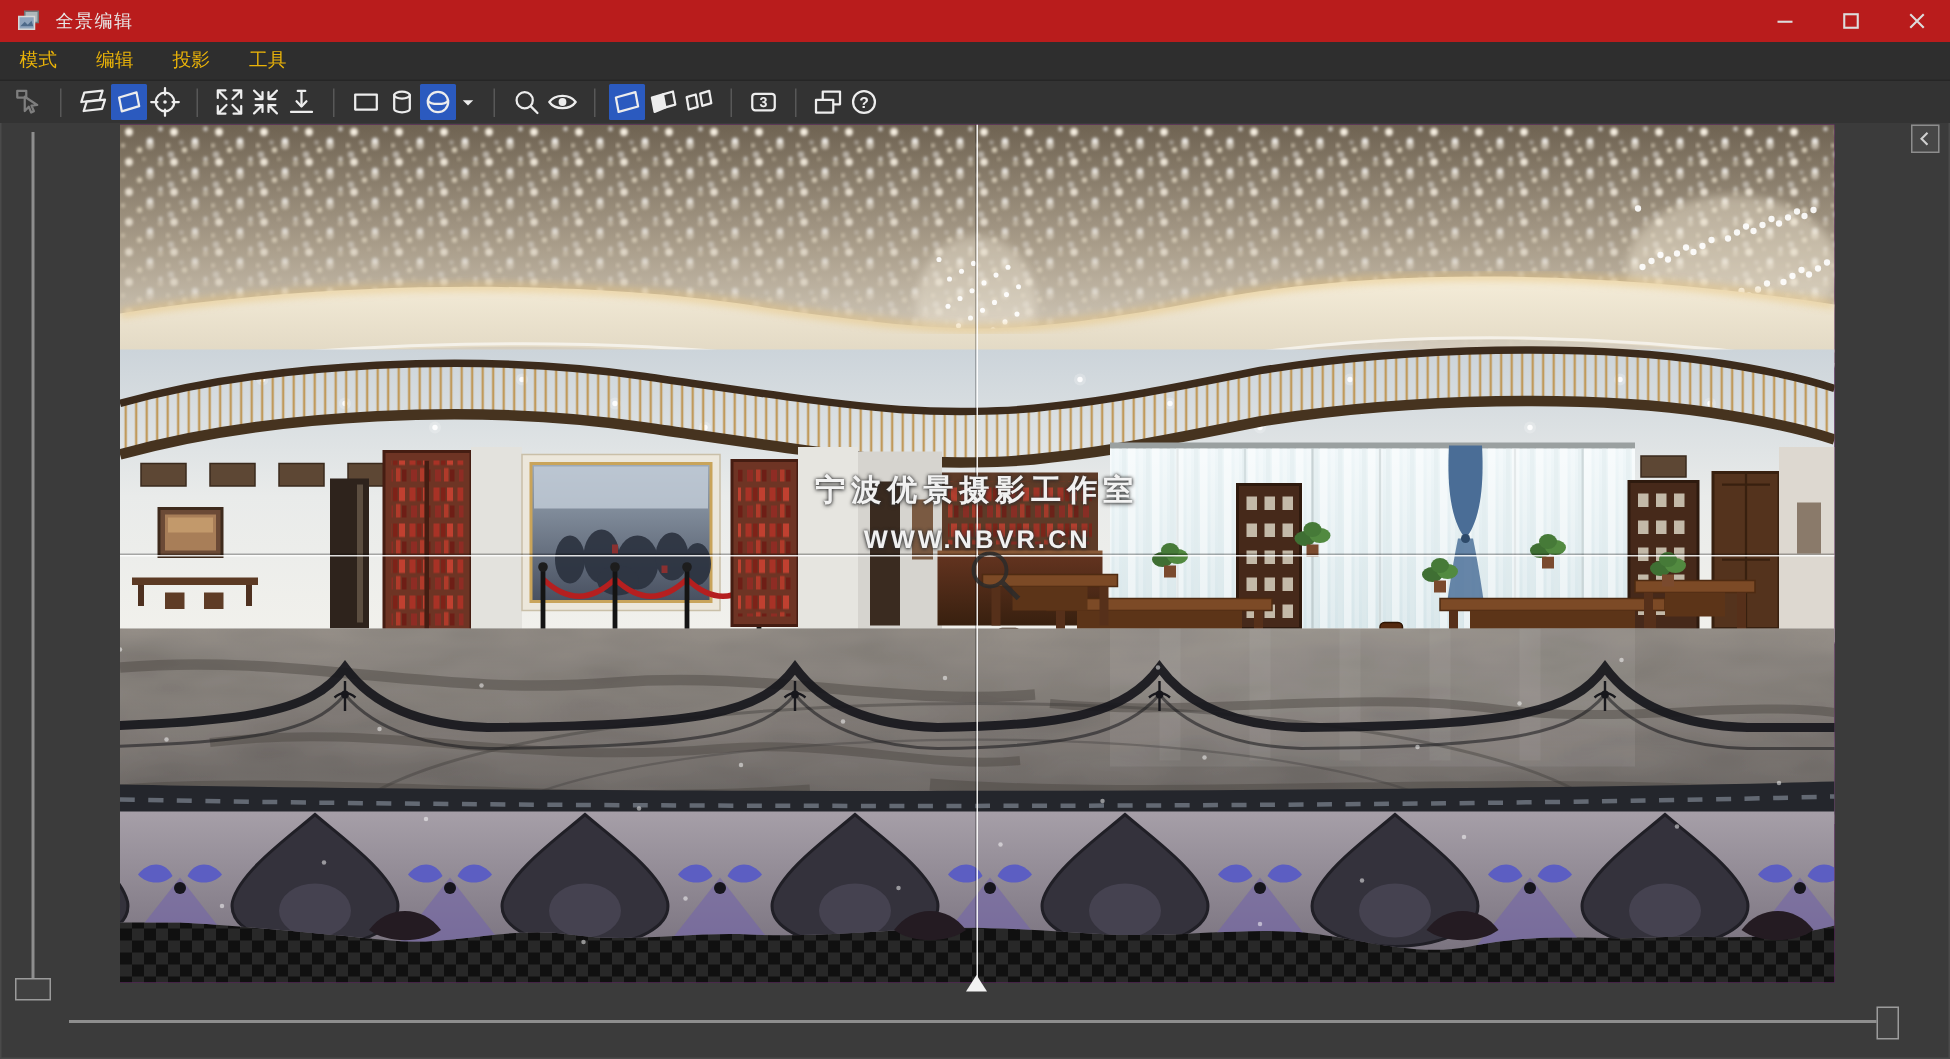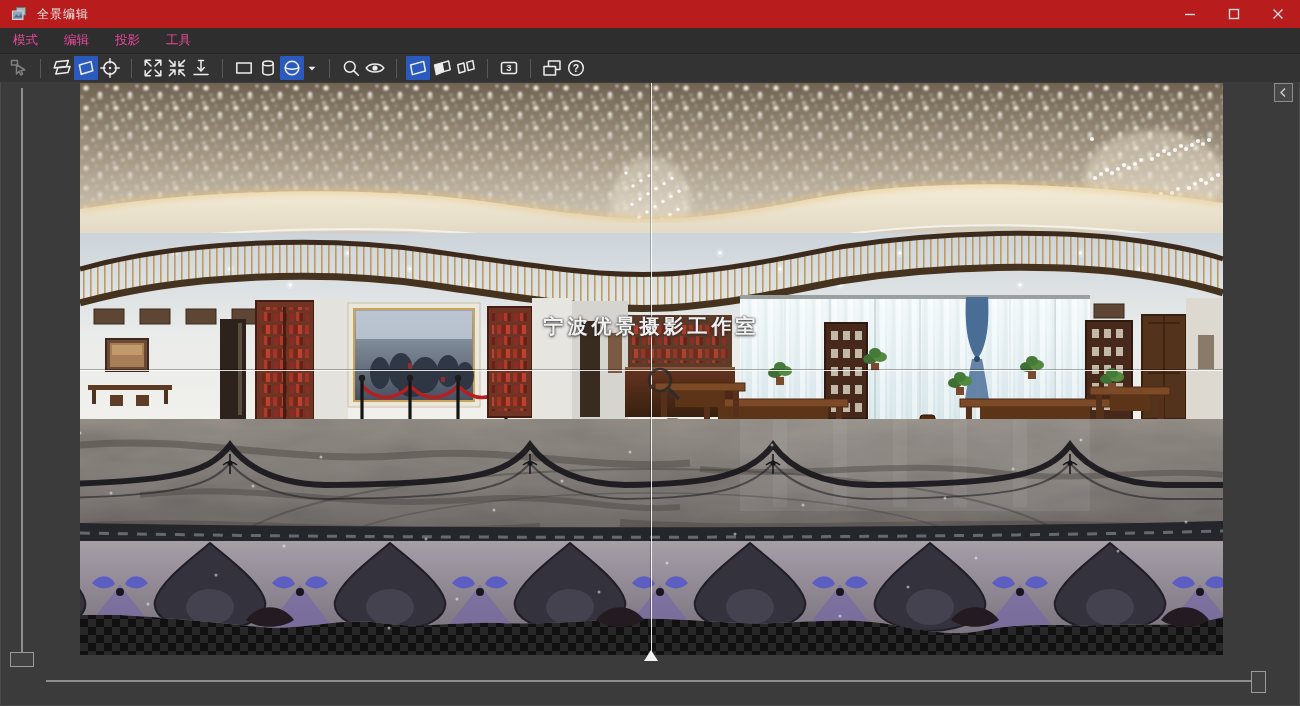--- a/index.html
+++ b/index.html
@@ -6,21 +6,21 @@
   #win{position:relative;width:1300px;height:706px;background:#3b3b3b;overflow:hidden;box-shadow:inset 0 0 0 1px #4a4a4a;}
   
   .titlebar{position:absolute;top:0;left:0;right:0;height:28px;background:#b91c1c;display:flex;align-items:center;}
   .appicon{margin-left:10px;width:18px;height:18px;}
   .title{color:#e8e8e8;font-size:12px;margin-left:9px;letter-spacing:1px;}
   .winctl{position:absolute;top:0;right:0;display:flex;height:28px;}
   .wbtn{width:44px;height:28px;display:flex;align-items:center;justify-content:center;}
   .wbtn svg *{stroke:#dcdcdc;stroke-width:1.4;fill:none;}
   
   .menubar{position:absolute;top:28px;left:0;right:0;height:25px;background:#2e2e2e;display:flex;align-items:center;border-bottom:1px solid #262626;}
-  .mitem{color:#ec4899;font-size:12.5px;padding:0 13px;height:25px;line-height:25px;cursor:default;}
+  .mitem{color:#eab308;font-size:12.5px;padding:0 13px;height:25px;line-height:25px;cursor:default;}
   
   .toolbar{position:absolute;top:54px;left:0;right:0;height:28px;background:#333333;display:flex;align-items:center;padding-left:7px;}
   .tbtn{width:24px;height:24px;display:flex;align-items:center;justify-content:center;border-radius:1px;flex:0 0 auto;}
   .tbtn.narrow{width:16px;}
   .tbtn.sel{background:var(--accent,#2b5abf);}
   .tsep{width:1px;height:19px;background:#585858;margin:0 9px;flex:0 0 auto;}
   .icon *{stroke:#ededed;stroke-width:1.5;fill:none;stroke-linecap:round;stroke-linejoin:round;}
   .icon .f{fill:#ededed;stroke:none;}
   .icon .wf{fill:#ededed;stroke:#ededed;}
   .icon .occ{fill:#333333;}
@@ -745,20 +745,21 @@
         <rect x="0" y="287" width="1143" height="1" fill="#ffffff" opacity="0.85"></rect>
         <rect x="570" y="0" width="1" height="572" fill="#000000" opacity="0.25"></rect>
         <rect x="571" y="0" width="1" height="572" fill="#ffffff" opacity="0.9"></rect>
         <g stroke="#2b2b2b" stroke-width="2.6" fill="none" opacity="0.85">
           <circle cx="580" cy="297" r="11"></circle>
           <path d="M588,305 L599,316" stroke-width="3.4"></path>
         </g>
       </g>
     </svg>
     <div class="wm" id="wm1">宁波优景摄影工作室</div>
+    <div class="wm" id="wm2">WWW.NBVR.CN</div>
   </div>
 
   <div class="tri"></div>
   <div class="vtrack"></div>
   <div class="vhandle"></div>
   <div class="htrack"></div>
   <div class="hhandle"></div>
   <div class="collapse">
     <svg width="11" height="11" viewBox="0 0 11 11">
       <path d="M7,1.5 L3,5.5 L7,9.5" stroke="#cfcfcf" stroke-width="1.4" fill="none"></path>

